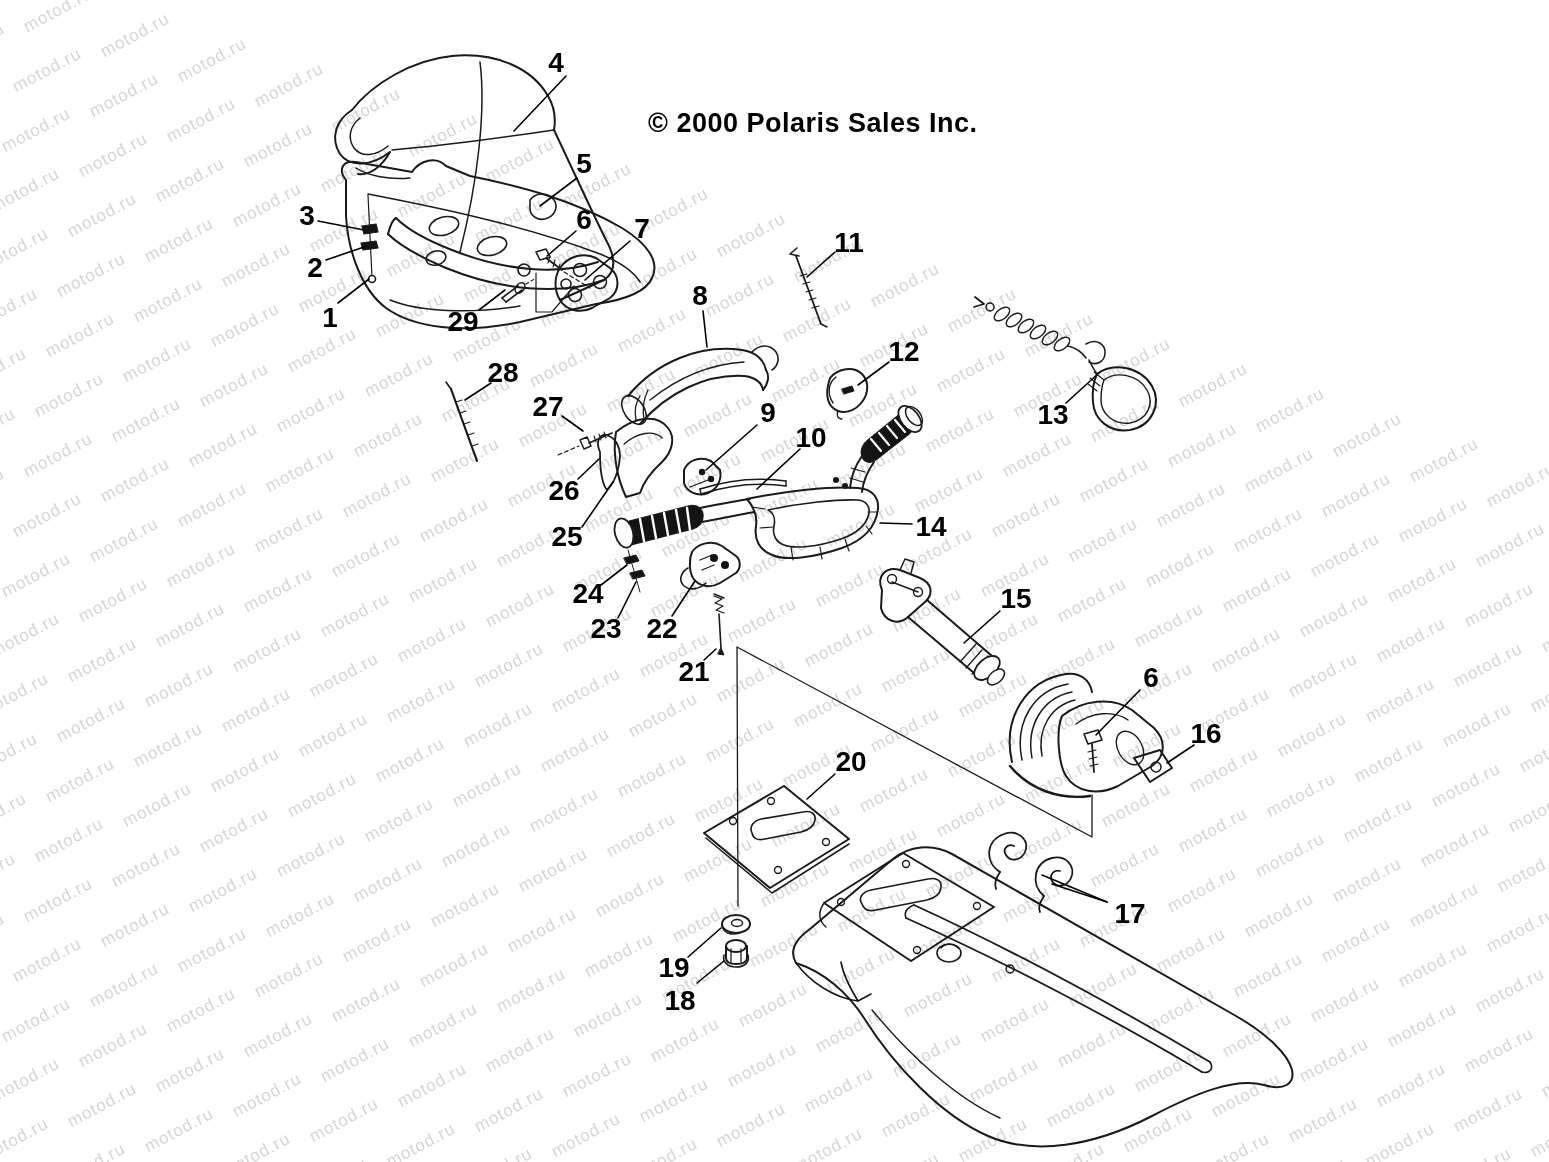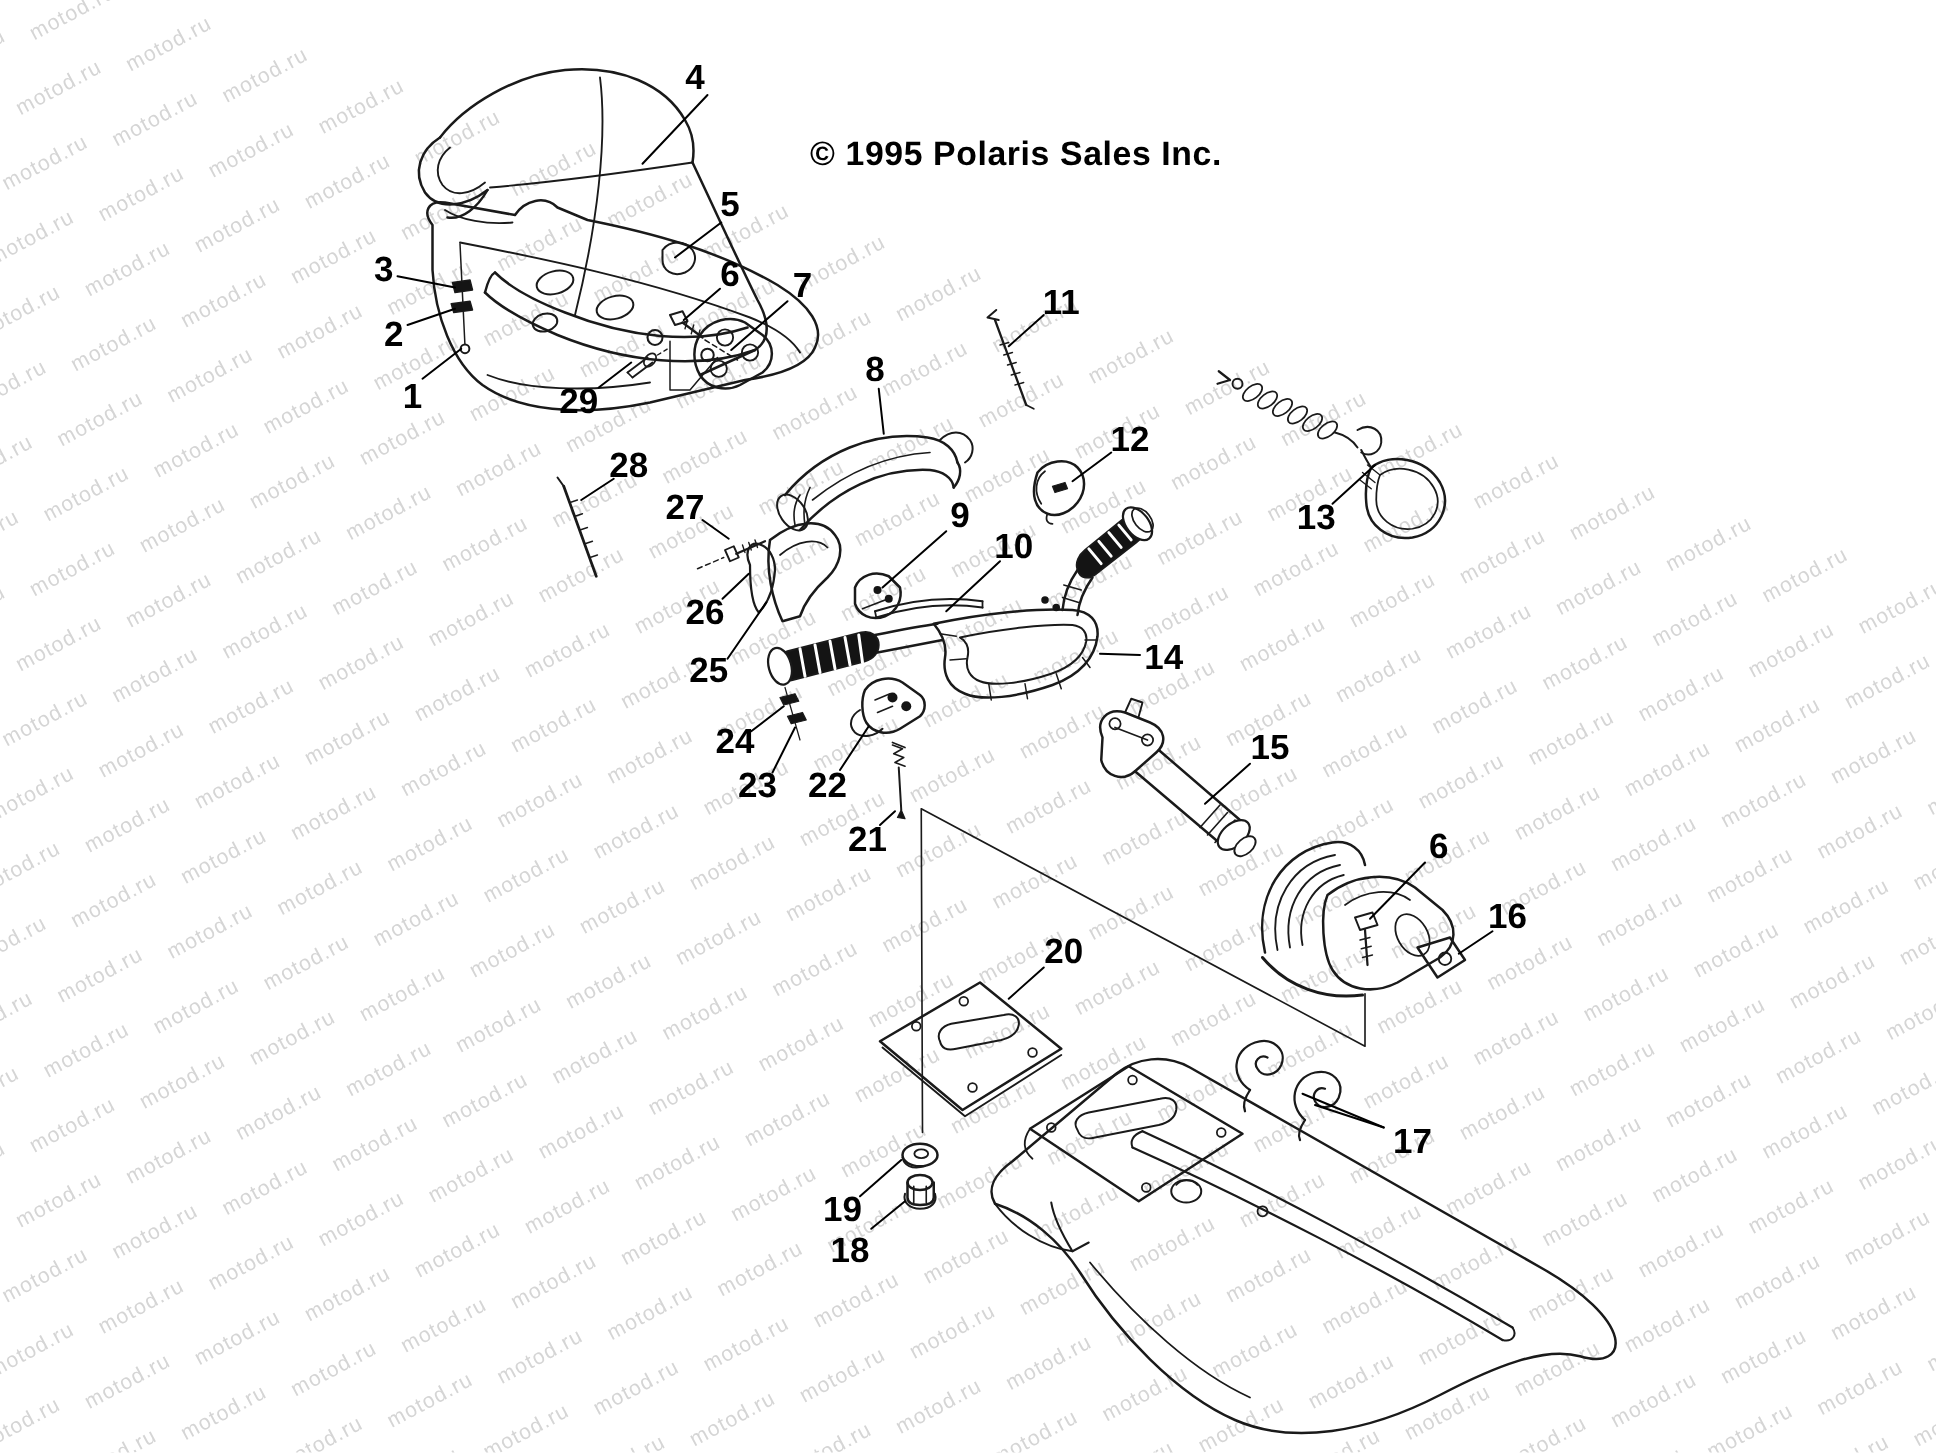--- a/index.html
+++ b/index.html
@@ -650,13 +650,13 @@
       <line x1="1107" y1="902" x2="1042" y2="875" stroke="#000000" stroke-width="1.6"></line>
       <line x1="1107" y1="902" x2="1052" y2="884" stroke="#000000" stroke-width="1.6"></line>
       <text x="1130" y="913" class="callout-text" font-size="28" text-anchor="middle" dominant-baseline="central" stroke="none">17</text>
       <line x1="688" y1="957" x2="721" y2="928" stroke="#000000" stroke-width="1.6"></line>
       <text x="674" y="967" class="callout-text" font-size="28" text-anchor="middle" dominant-baseline="central" stroke="none">19</text>
       <line x1="697" y1="983" x2="724" y2="961" stroke="#000000" stroke-width="1.6"></line>
       <text x="680" y="1000" class="callout-text" font-size="28" text-anchor="middle" dominant-baseline="central" stroke="none">18</text>
     </g>
 </svg>
 
-<div class="copyright">© 1995 Polaris Sales Inc.</div>
+<div class="copyright">© 2000 Polaris Sales Inc.</div>
 
 </body></html>

